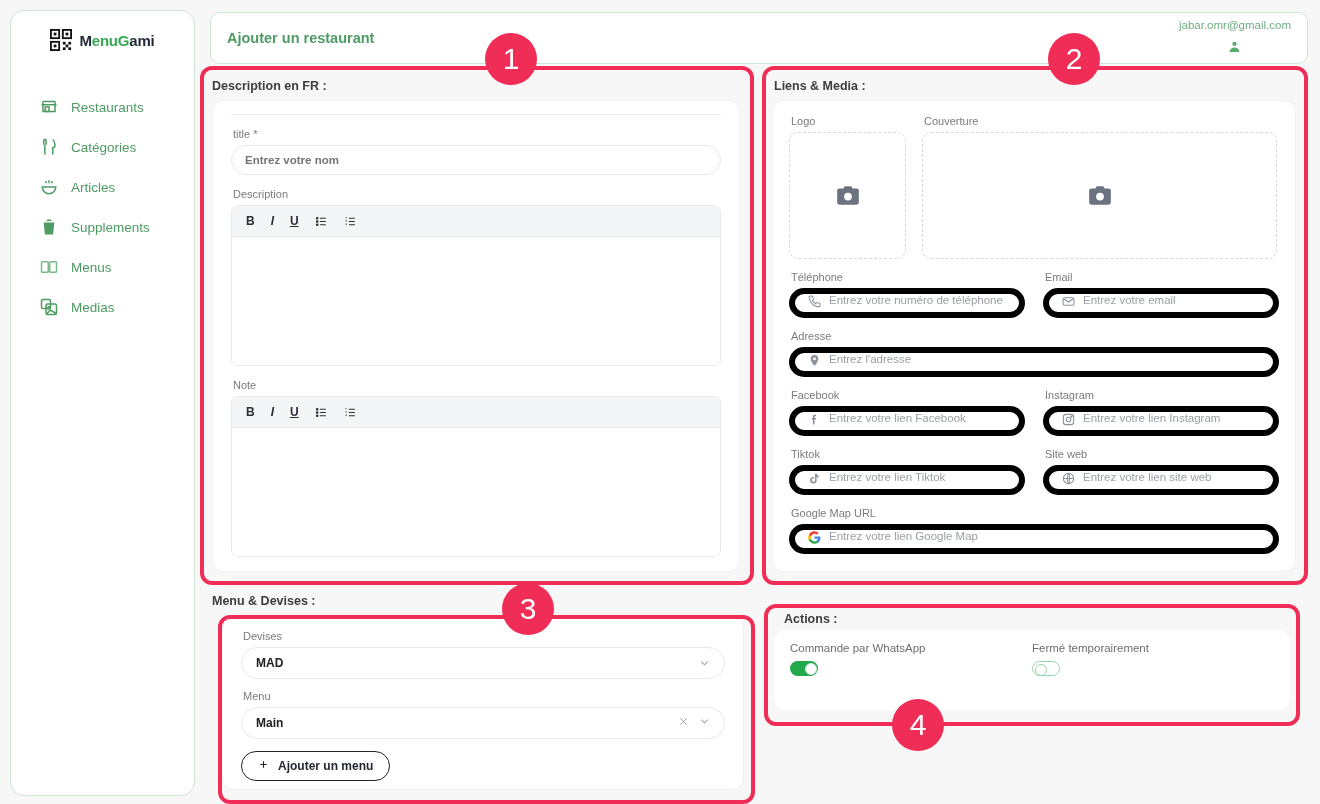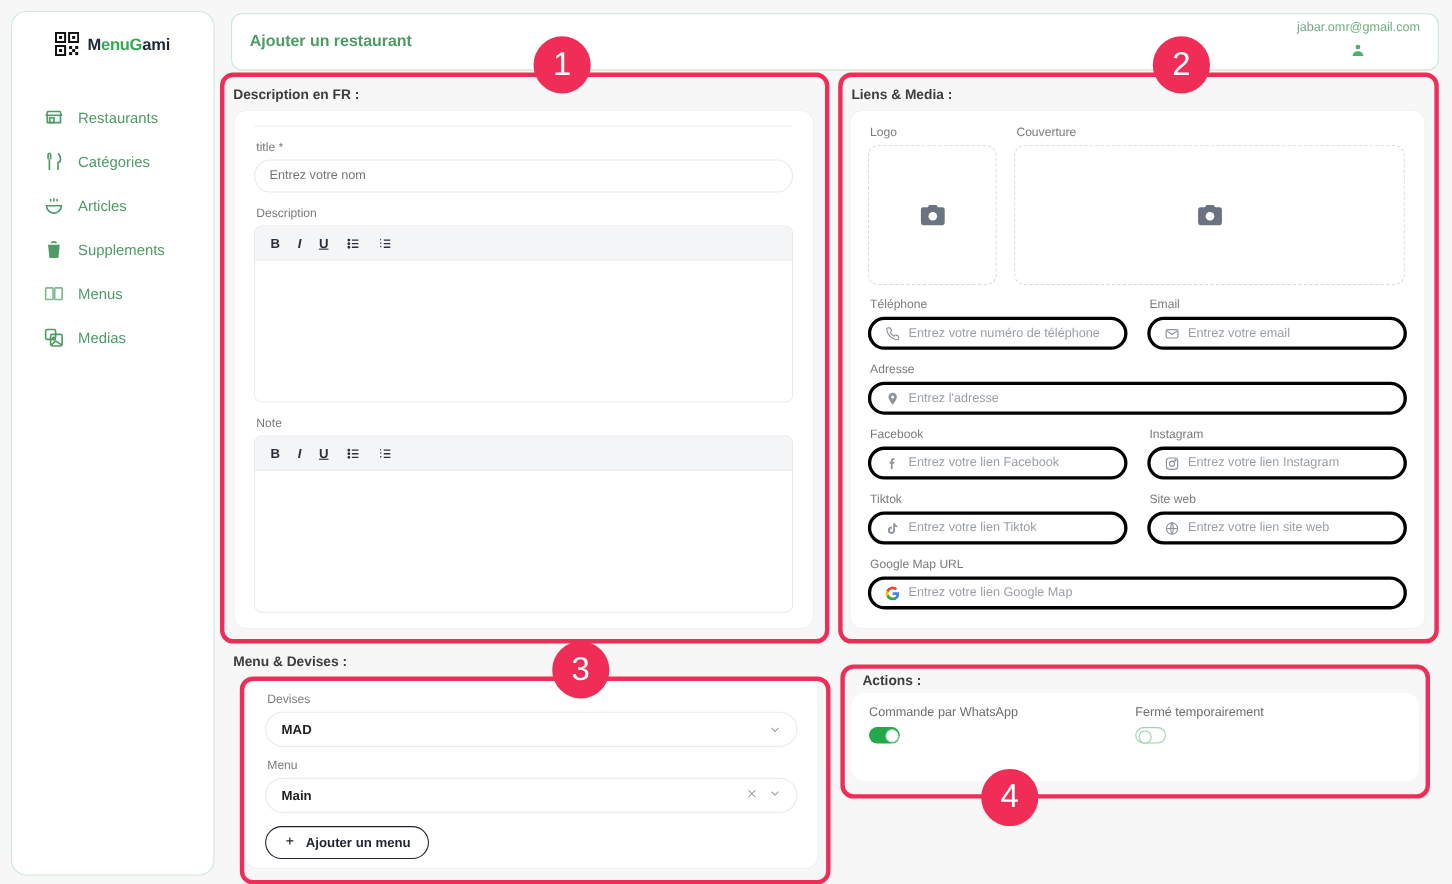--- a/index.html
+++ b/index.html
@@ -62,21 +62,21 @@
     font-size:9.5px; font-weight:bold; padding:5px 11px; border-radius:20px; cursor:pointer; white-space:nowrap;
   }
   .pill.active { background:#2eab52; color:#fff; border:1px solid #2eab52; }
   .pill.inactive { background:#fff; color:#ef2d56; border:1px solid #f3a6ba; }
   .lang-divider { margin:13px 18px 0 18px; border-top:1px solid #eeeeee; }
 
   .field-label { font-size:11px; color:#7b7b7b; margin:0 0 5px 2px; }
   .txt-input {
     width:100%; height:30px; border:1px solid #e9e9e9; border-radius:16px;
     background:#fff; font-size:11.5px; color:#9aa0a6; padding:0 13px;
-    display:flex; align-items:center; font-family:"Liberation Sans",sans-serif;
+    display:flex; align-items:center; font-family:"Liberation Sans",sans-serif;font-weight:bold;
   }
   .f-block { padding:13px 18px 0 18px; }
 
   .editor { border:1px solid #e9e9e9; border-radius:7px; overflow:hidden; }
   .editor-tb {
     background:#f4f5f7; border-bottom:1px solid #e9e9e9;
     display:flex; align-items:center; gap:16px; padding:7px 14px; height:31px;
   }
   .tb-btn { font-size:12px; color:#2b2f38; cursor:pointer; display:flex; align-items:center; }
   .editor-body { background:#fff; }
@@ -90,22 +90,22 @@
   .drop {
     border:1px dashed #d8d8d8; border-radius:9px; background:#fff;
     display:flex; align-items:center; justify-content:center;
   }
   .drop.logo { width:117px; height:127px; }
   .drop.cover { width:355px; height:127px; }
   .grid2 { display:flex; gap:18px; padding:0 16px; }
   .grid2 > div { flex:1; }
   .row-pad { padding-top:12px; }
   .icon-input {
-    width:100%; height:30px; border:3px solid #000000; border-radius:16px;
-    background:#fff; display:flex; align-items:center; gap:8px; padding:0 12px;
+    width:100%; height:30px; border:6px solid #000000; border-radius:16px;
+    background:#fff; display:flex; align-items:flex-start; gap:8px; padding:0 12px;
   }
   .icon-input .ph { font-size:11.5px; color:#9aa0a6; }
   .icon-input .ii { width:14px; height:14px; flex:none; display:flex; align-items:center; justify-content:center; }
 
   
   .p3 { position:absolute; left:210px; top:590px; width:545px; height:214px; }
   .p3 .section-label { position:absolute; left:2px; top:4px; }
   .p3 .card { position:absolute; left:12px; top:25px; width:522px; height:175px;
               border:1px solid #f1f1f1; }
   .select-box {

